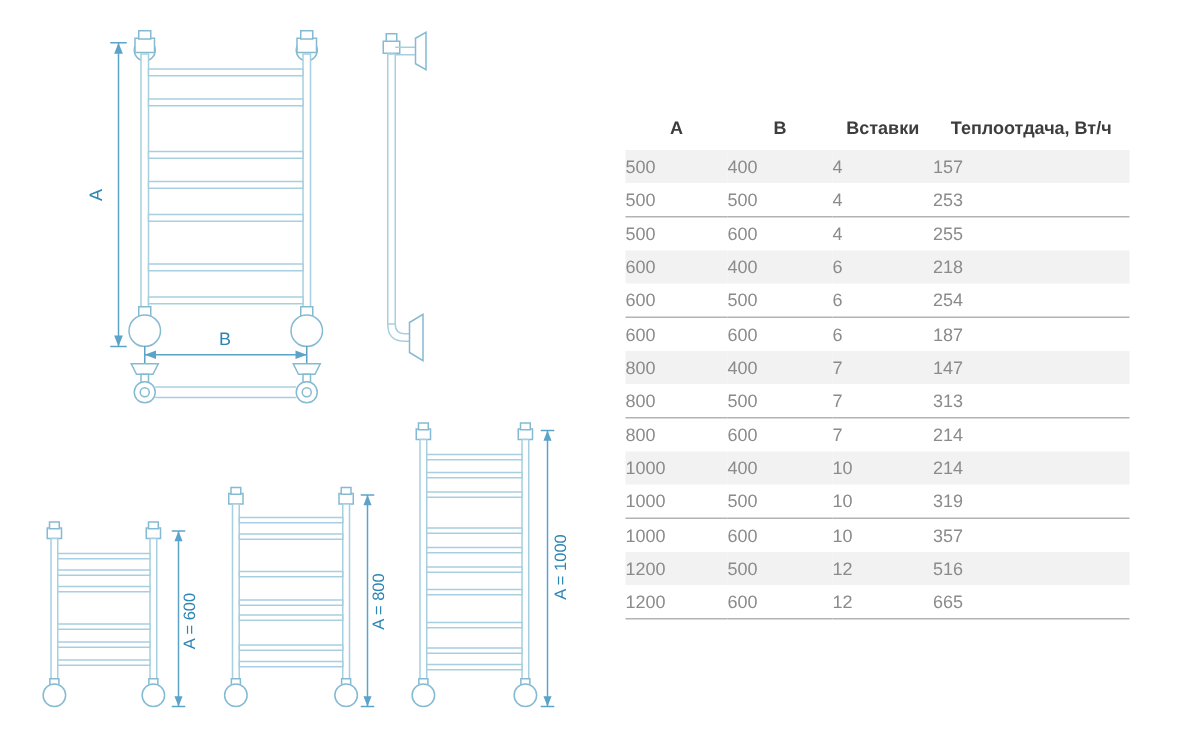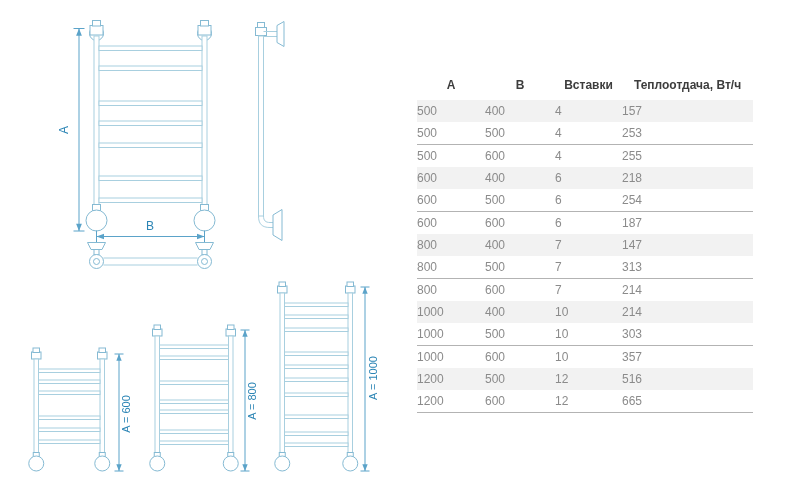--- a/index.html
+++ b/index.html
@@ -270,21 +270,21 @@
           <tr class="shaded">
             <td>1000</td>
             <td>400</td>
             <td>10</td>
             <td>214</td>
           </tr>
           <tr class="ruled">
             <td>1000</td>
             <td>500</td>
             <td>10</td>
-            <td>303</td>
+            <td>319</td>
           </tr>
           <tr>
             <td>1000</td>
             <td>600</td>
             <td>10</td>
             <td>357</td>
           </tr>
           <tr class="shaded">
             <td>1200</td>
             <td>500</td>

